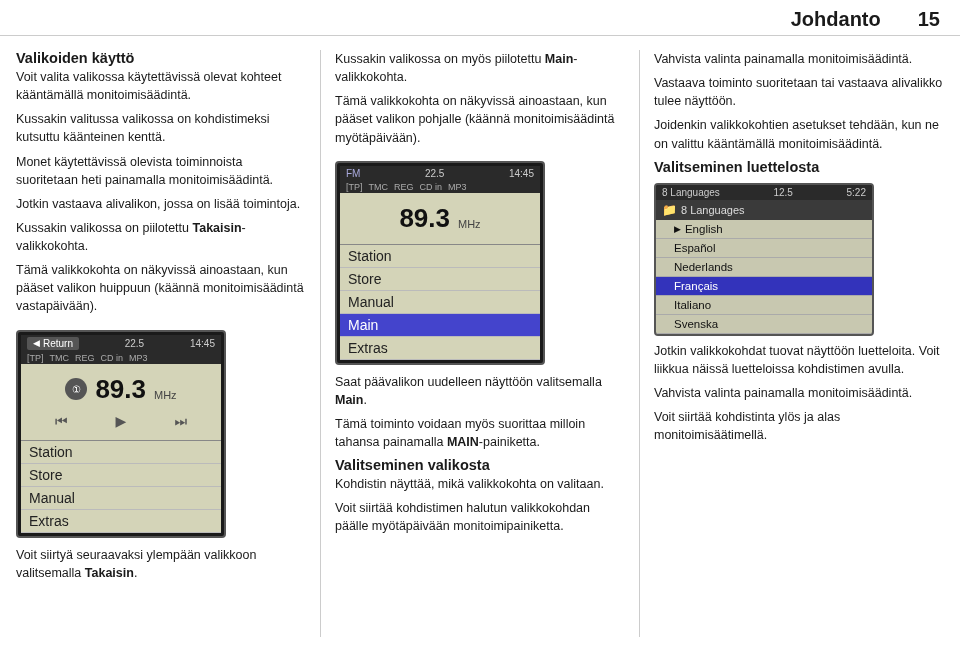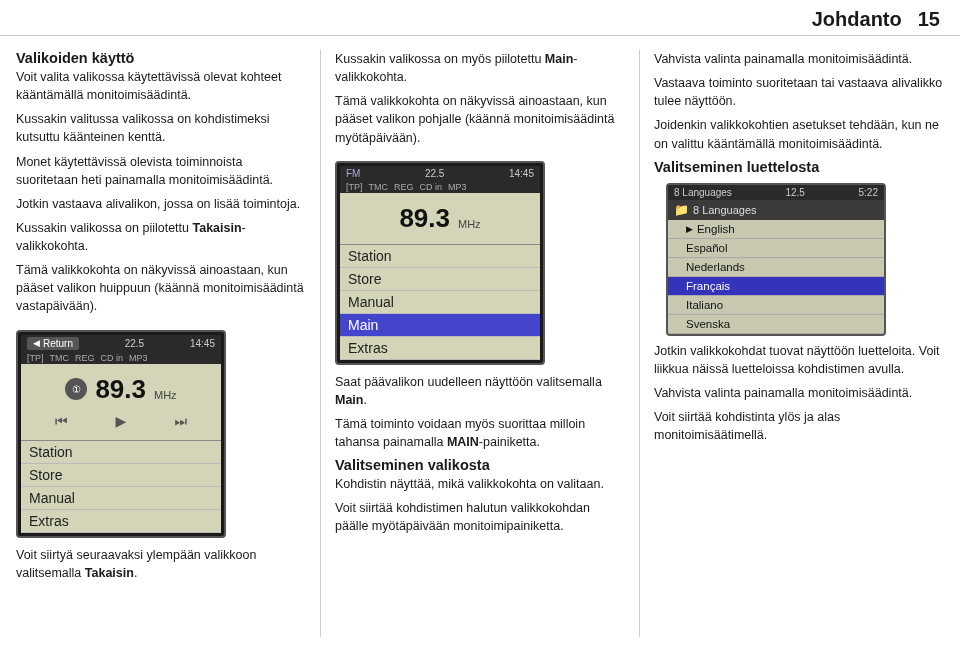--- a/index.html
+++ b/index.html
@@ -12,20 +12,21 @@
       color: #1a1a1a;
       overflow: hidden;
     }
 
     .page-header {
       display: flex;
       justify-content: flex-end;
       align-items: center;
       padding: 8px 20px 4px 20px;
       border-bottom: 1px solid #ccc;
+      gap: 21px;
     }
     .page-header-title {
       font-size: 20px;
       font-weight: bold;
       margin-right: 16px;
     }
     .page-number {
       font-size: 20px;
       font-weight: bold;
     }
@@ -141,21 +142,21 @@
     .device-menu-item.active {
       background: #4444cc;
       color: #fff;
     }
 
     
     .device-screen-lang {
       border: 2px solid #555;
       background: #1a1a1a;
       border-radius: 4px;
-      margin: 6px 12px;
+      margin: 6px 0;
       overflow: hidden;
       width: 220px;
     }
 
     .lang-top-bar {
       background: #2a2a2a;
       display: flex;
       align-items: center;
       justify-content: space-between;
       padding: 2px 6px;

